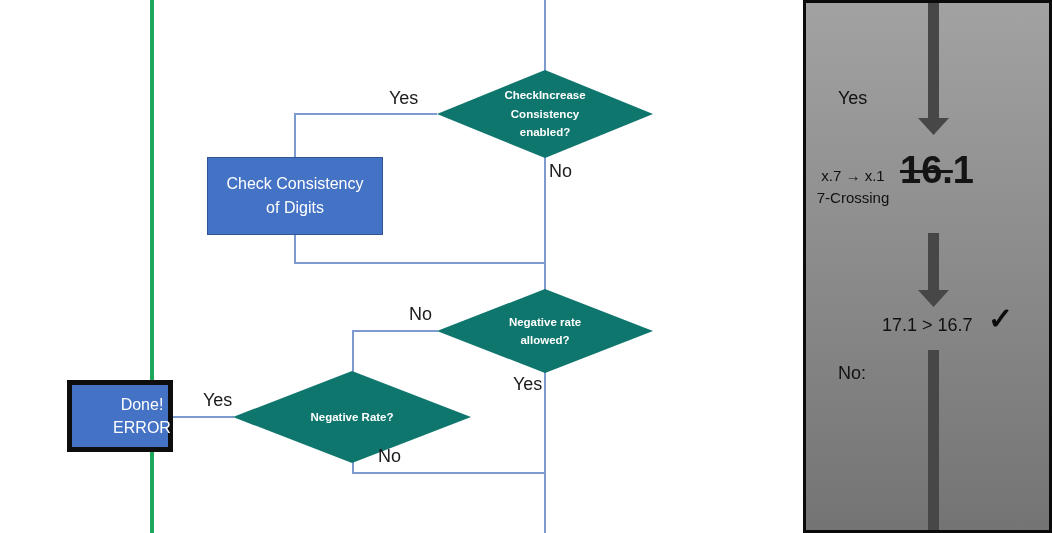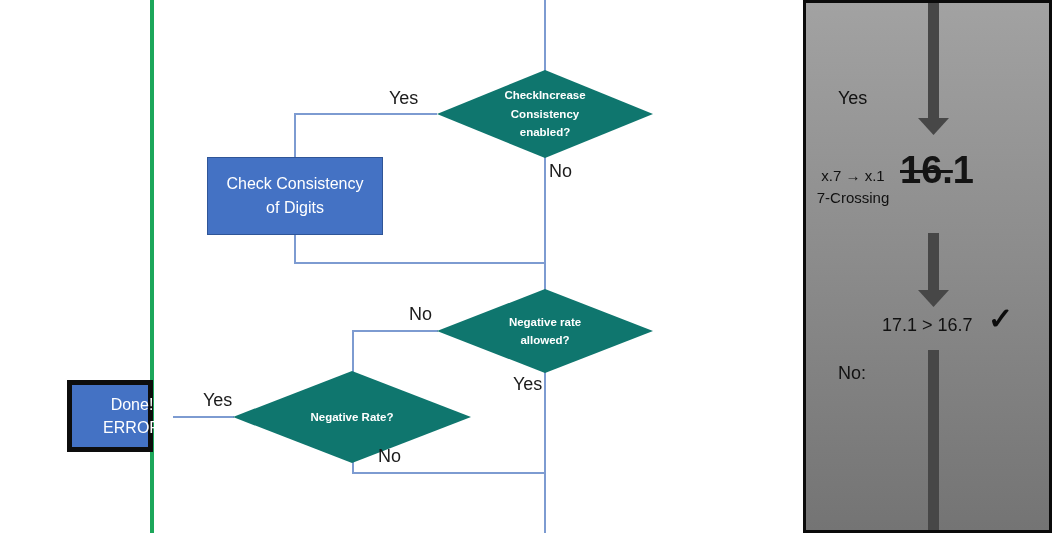--- a/index.html
+++ b/index.html
@@ -64,21 +64,21 @@
   </div>
 
   <div class="shape diamond" style="left:233px;top:371px;width:238px;height:92px;">
     <div class="dtxt" style="width:140px;">Negative Rate?</div>
   </div>
 
   <div class="shape diamond" style="left:437px;top:289px;width:216px;height:84px;">
     <div class="dtxt" style="width:100px;">Negative rate allowed?</div>
   </div>
 
-  <div class="shape done-box" style="left:67px;top:380px;width:86px;height:72px;padding-left:44px;">
+  <div class="shape done-box" style="left:67px;top:380px;width:106px;height:72px;padding-left:44px;">
     <div class="rtxt">Done!</div>
     <div class="rtxt">ERROR</div>
   </div>
 
   <div class="lbl" style="left:389px;top:88px;">Yes</div>
   <div class="lbl" style="left:549px;top:161px;">No</div>
   <div class="lbl" style="left:409px;top:304px;">No</div>
   <div class="lbl" style="left:513px;top:374px;">Yes</div>
   <div class="lbl" style="left:203px;top:390px;">Yes</div>
   <div class="lbl" style="left:378px;top:446px;">No</div>

